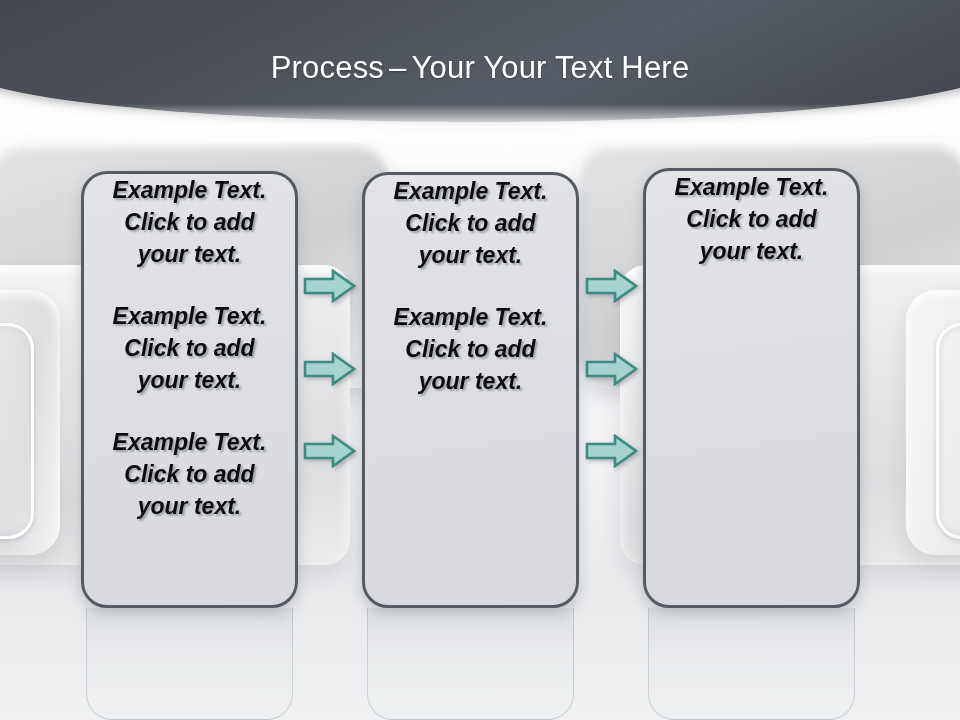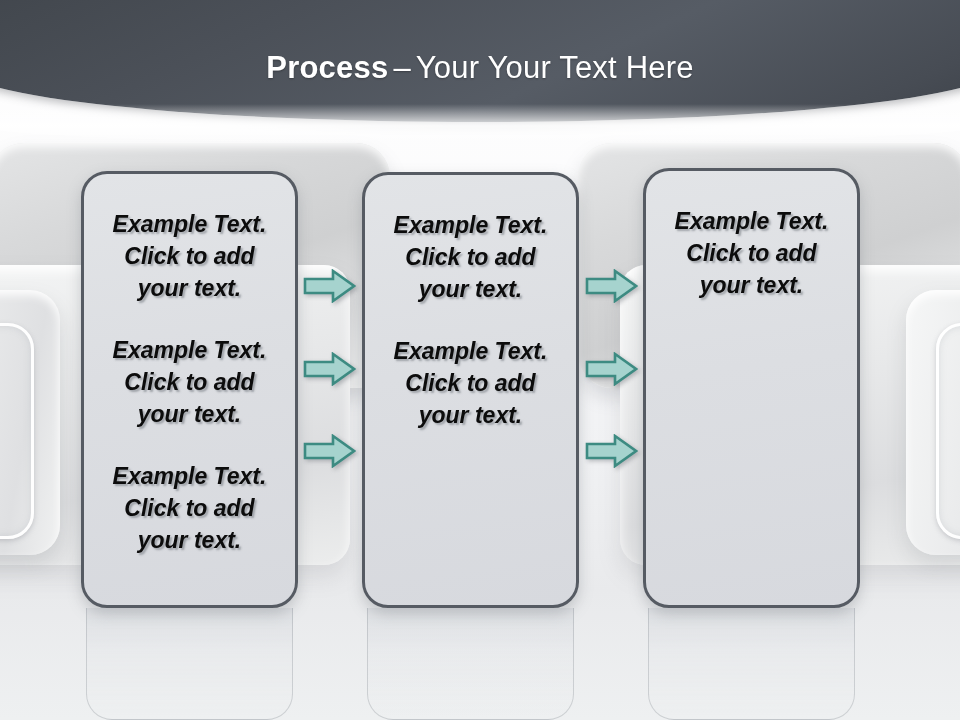--- a/index.html
+++ b/index.html
@@ -45,34 +45,34 @@
   #header-gloss{
     position:absolute;left:-40px;top:104px;width:1040px;height:40px;
     background:linear-gradient(180deg,rgba(255,255,255,.0) 0%,rgba(255,255,255,.85) 55%,rgba(255,255,255,0) 100%);
     border-radius:0 0 56% 56% / 0 0 60% 60%;pointer-events:none;
   }
   #slide-title{
     position:absolute;left:0;top:50px;width:960px;text-align:center;
     color:#ffffff;font-size:31px;letter-spacing:.2px;white-space:nowrap;
     text-shadow:0 1px 2px rgba(0,0,0,.30);
   }
-  #slide-title .t-bold{font-weight:bold;}
+  #slide-title .t-bold{font-weight:normal;}
   #slide-title .t-dash{font-weight:normal;padding:0 5px;}
   #slide-title .t-rest{font-weight:normal;}
 
   
   .pbox{
     position:absolute;
     background:linear-gradient(172deg,#e2e4e7 0%,#dcdee2 45%,#d7d9de 100%);
     border:3px solid #565b63;border-radius:26px;
     box-shadow:0 6px 14px rgba(120,125,133,.35);
     box-sizing:border-box;
     display:flex;flex-direction:column;align-items:center;
   }
-  .pbox-inner{width:100%;padding-top:34px;box-sizing:border-box;}
+  .pbox-inner{width:100%;box-sizing:border-box;}
 
   .blk{
     width:100%;text-align:center;
     font-style:italic;font-weight:bold;font-size:23px;line-height:32px;
     color:#0c0c0c;
     text-shadow:2px 2px 2px rgba(110,115,122,.55);
     margin-bottom:30px;
   }
   .blk .ln{display:block;}
 

